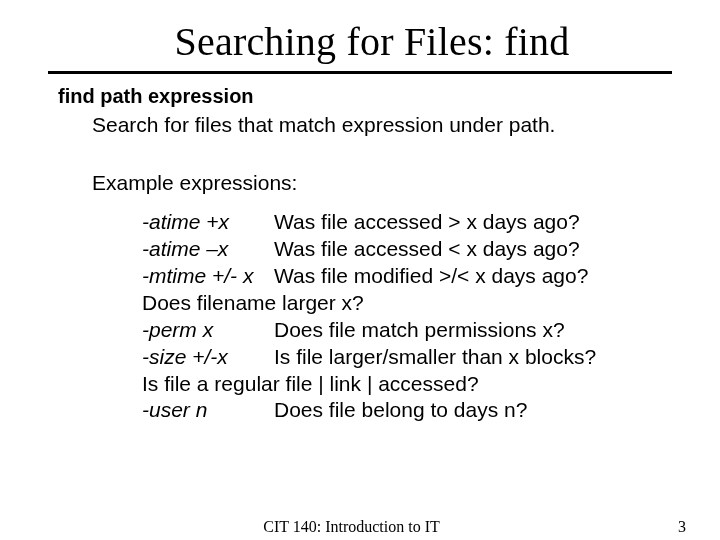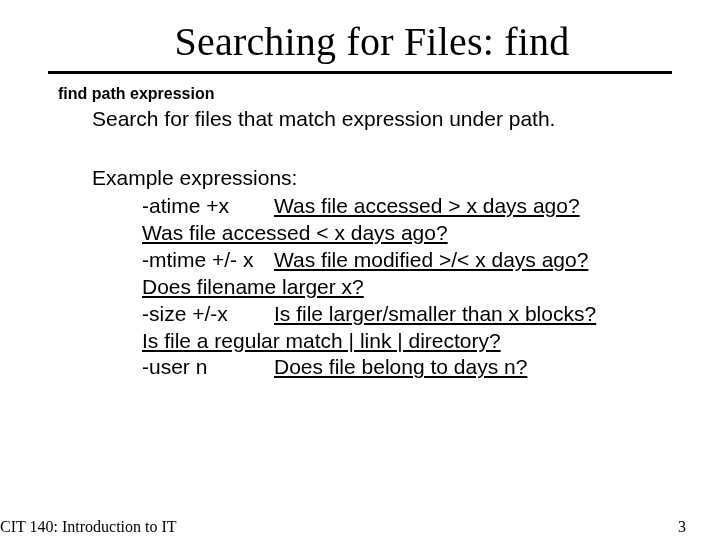--- a/index.html
+++ b/index.html
@@ -32,59 +32,59 @@
     margin: 0 48px 10px 48px;
   }
   .body {
     font-family: Arial, Helvetica, sans-serif;
     margin: 8px 58px 0 58px;
     font-size: 21px;
     line-height: 1.28;
   }
   .cmd {
     font-weight: bold;
-    font-size: 16px;
+    font-size: 20px;
     margin-bottom: 2px;
   }
   .desc {
     margin-left: 34px;
     margin-bottom: 32px;
   }
   .examples-label {
     margin-left: 34px;
-    margin-bottom: 1px;
+    margin-bottom: 12px;
   }
   .expr-table {
     margin-left: 84px;
     margin-top: 0;
   }
   .expr-row {
     display: flex;
   }
   .expr-key {
     width: 132px;
     flex: 0 0 132px;
+    font-style: italic;
   }
   .expr-val {
     flex: 1 1 auto;
-    text-decoration: underline;
   }
   .footer {
     position: absolute;
     bottom: 22px;
     left: 0;
     right: 0;
     font-family: "Times New Roman", Times, serif;
     font-size: 16px;
   }
   .footer-center {
     position: absolute;
     left: 0;
     right: 17px;
-    text-align: left;
+    text-align: center;
   }
   .footer-right {
     position: absolute;
     right: 34px;
   }
 </style>
 </head>
 <body>
 
 <div class="slide">
@@ -97,35 +97,40 @@
     <div class="desc">Search for files that match expression under path.</div>
 
     <div class="examples-label">Example expressions:</div>
 
     <div class="expr-table">
       <div class="expr-row">
         <div class="expr-key">-atime +x</div>
         <div class="expr-val">Was file accessed &gt; x days ago?</div>
       </div>
       <div class="expr-row">
+        <div class="expr-key">-atime –x</div>
         <div class="expr-val">Was file accessed &lt; x days ago?</div>
       </div>
       <div class="expr-row">
         <div class="expr-key">-mtime +/- x</div>
         <div class="expr-val">Was file modified &gt;/&lt; x days ago?</div>
       </div>
       <div class="expr-row">
         <div class="expr-val">Does filename larger x?</div>
       </div>
       <div class="expr-row">
+        <div class="expr-key">-perm x</div>
+        <div class="expr-val">Does file match permissions x?</div>
+      </div>
+      <div class="expr-row">
         <div class="expr-key">-size +/-x</div>
         <div class="expr-val">Is file larger/smaller than x blocks?</div>
       </div>
       <div class="expr-row">
-        <div class="expr-val">Is file a regular match | link | directory?</div>
+        <div class="expr-val">Is file a regular file | link | accessed?</div>
       </div>
       <div class="expr-row">
         <div class="expr-key">-user n</div>
         <div class="expr-val">Does file belong to days n?</div>
       </div>
     </div>
   </div>
 
   <div class="footer">
     <div class="footer-center">CIT 140: Introduction to IT</div>

